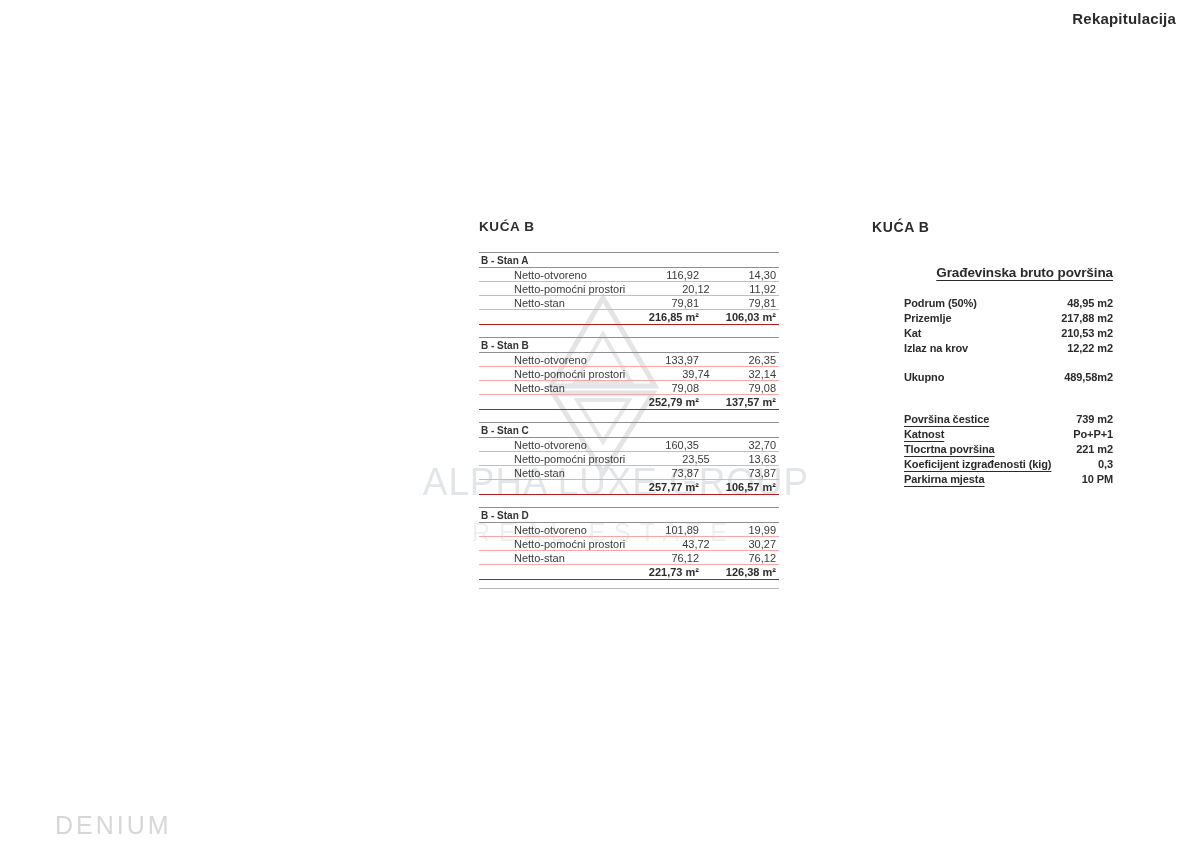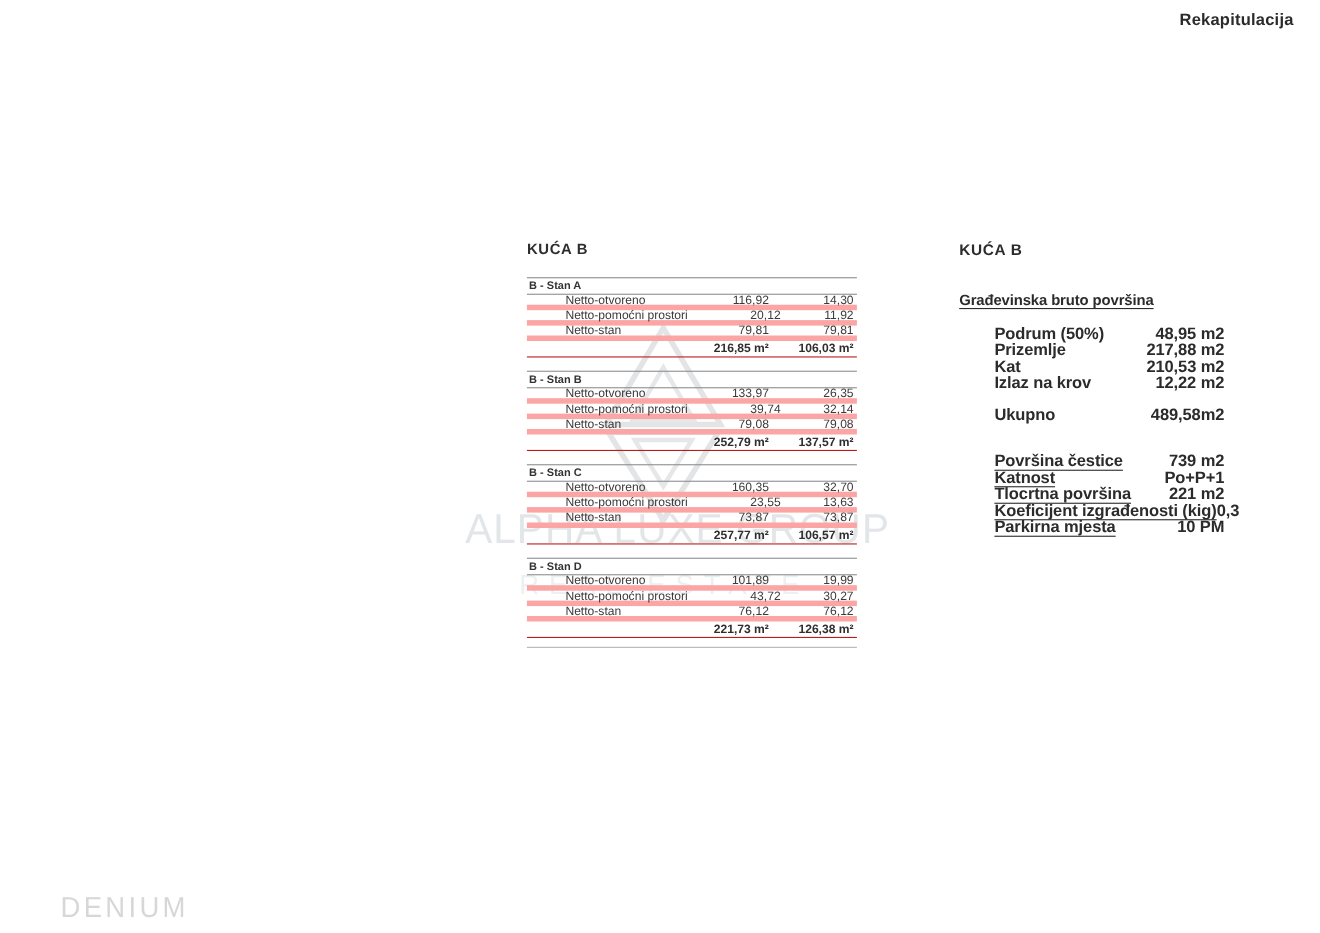--- a/index.html
+++ b/index.html
@@ -39,43 +39,43 @@
   .lt-sections { margin-top:17px; }
   .section { border-top:1px solid #8f8f8f; margin-bottom:12px; }
   .sec-header {
     font-size:10px; font-weight:bold; color:#333;
     height:15px; line-height:15px; padding-left:2px;
     border-bottom:1px solid #8f8f8f;
   }
   .trow {
     display:flex; align-items:center; height:14px;
     font-size:11px; color:#3a3a3a;
-    border-bottom:5px solid #fca5a5;
+    border-bottom:1px solid #fca5a5;
   }
   .trow .lbl { flex:1; padding-left:35px; white-space:nowrap; }
   .trow .v1 { width:98px; text-align:right; }
   .trow .v2 { width:80px; text-align:right; padding-right:3px; }
   .trow.total {
     height:15px; font-weight:bold; color:#2e2e2e;
     border-bottom:1px solid #b91c1c;
   }
   .end-rule { border-top:1px solid #b5b5b5; margin-top:-4px; }
 
   
   .right-panel {
     position:absolute; left:872px; top:219px; width:241px; z-index:1;
     color:#2b2b2b; font-weight:bold; letter-spacing:-0.1px;
   }
   .rp-title { font-size:14px; line-height:16px; letter-spacing:0.6px; }
   .rp-subtitle {
     margin-top:30px; font-size:13.5px; line-height:15px;
-    text-decoration:underline; text-underline-offset:3px;
+    text-decoration:underline; text-underline-offset:3px;text-align:right;
   }
   .rp-list { margin-top:16px; }
-  .rp-row { display:flex; justify-content:space-between; font-size:15px; line-height:15px; white-space:nowrap;padding-left:32px; }
+  .rp-row { display:flex; justify-content:space-between; font-size:11px; line-height:15px; white-space:nowrap;padding-left:32px; }
   .rp-row .rp-val { text-align:right; }
   .rp-total { margin-top:14px; }
   .rp-info { margin-top:27px; }
   .rp-info .rp-lbl { text-decoration:underline; text-underline-offset:3px; }
 
   
   .brand {
     position:absolute; left:55px; top:811px; z-index:1;
     font-size:25px; color:#d7d7d7; letter-spacing:3px; font-weight:normal;
     transform:scaleY(1.05);

